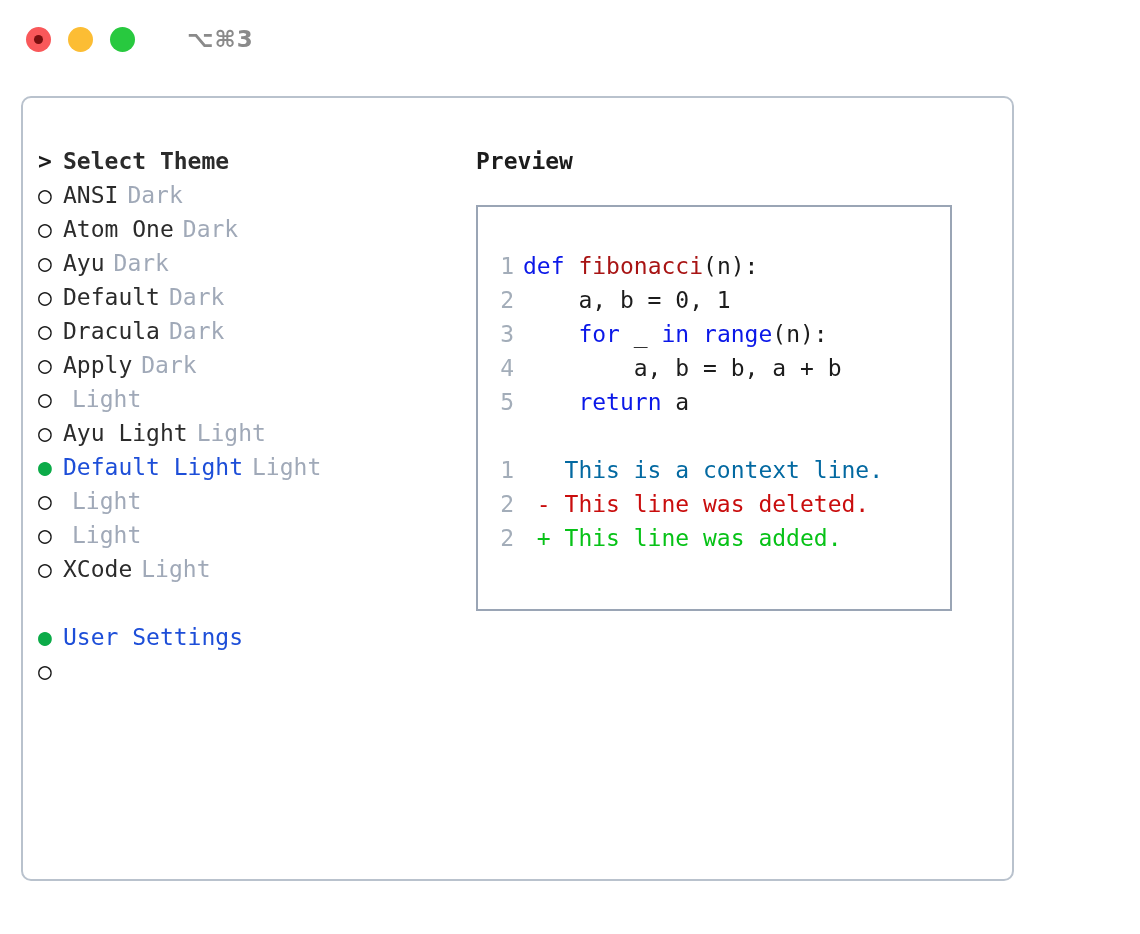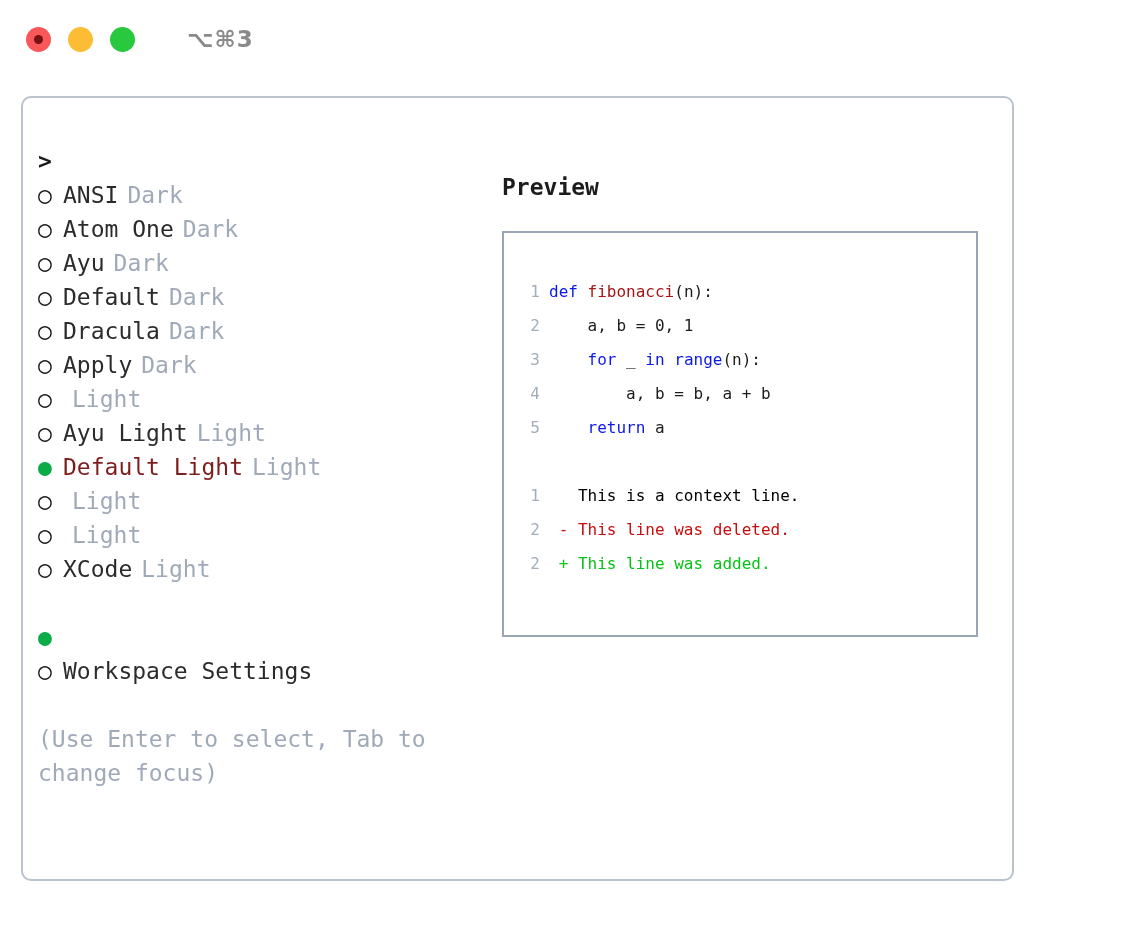--- a/index.html
+++ b/index.html
@@ -54,48 +54,48 @@
   .row {
     display: flex; align-items: baseline;
     font-size: 23px; line-height: 34px;
     white-space: pre; color: #1c1c1c;
   }
   .row .marker { width: 25px; flex: none; }
   .row .marker.caret { font-weight: bold; }
   .row.header { font-weight: bold; }
   .row.subheader .marker { visibility: hidden; }
   .row .label { color: #2b2b2b; }
-  .row.selected .label { color: #7f1d1d; }
+  .row.selected .label { color: #1d4ed8; }
   .row.selected .marker { color: #0bab48; }
   .row .variant { color: #a0a9b8; margin-left: 9px; }
   .spacer { height: 34px; }
   .hint {
     margin-top: 34px;
     font-size: 23px; line-height: 34px;
     color: #a0a9b8; width: 410px;
   }
   
-  .right-col { position: absolute; left: 479px; top: 46px; margin-top: 26px; }
+  .right-col { position: absolute; left: 453px; top: 46px; }
   .preview-title { font-size: 23px; font-weight: bold; color: #1c1c1c; line-height: 34px; }
   .preview-box {
     margin-top: 27px;
     width: 476px; height: 406px;
     border: 2px solid #9aa5b5;
     background: #ffffff;
     padding: 42px 0 0 0;
   }
-  .code { font-size: 16px; line-height: 34px; white-space: pre; }
+  .code { font-size: 23px; line-height: 34px; white-space: pre; }
   .code .ln {
     display: inline-block; width: 36px; text-align: right;
     color: #a3adb9; margin-right: 9px;
   }
   .kw   { color: #0b18e8; }
   .fn   { color: #a81414; }
   .plain{ color: #1c1c1c; }
-  .ctx  { color: #000000; }
+  .ctx  { color: #0369a1; }
   .del  { color: #c90d0d; }
   .add  { color: #07c217; }
   .code .gap { display: block; height: 34px; }
 </style>
 </head>
 <body>
 
 <div class="window">
 
   <div class="titlebar">
@@ -105,45 +105,44 @@
       <div class="light green"></div>
     </div>
     <div class="shortcut">⌥⌘3</div>
   </div>
 
   <div class="panel">
     <div class="panel-inner">
 
       <div class="left-col">
         <div class="row header">
-          <span class="marker caret">&gt;</span>
+          <span class="marker caret">&gt;</span><span class="label">Select Theme</span>
         </div>
         <div id="theme-items">
             <div class="row"><span class="marker">○</span><span class="label">ANSI</span><span class="variant">Dark</span></div>
             <div class="row"><span class="marker">○</span><span class="label">Atom One</span><span class="variant">Dark</span></div>
             <div class="row"><span class="marker">○</span><span class="label">Ayu</span><span class="variant">Dark</span></div>
             <div class="row"><span class="marker">○</span><span class="label">Default</span><span class="variant">Dark</span></div>
             <div class="row"><span class="marker">○</span><span class="label">Dracula</span><span class="variant">Dark</span></div>
             <div class="row"><span class="marker">○</span><span class="label">Apply</span><span class="variant">Dark</span></div>
             <div class="row"><span class="marker">○</span><span class="variant">Light</span></div>
             <div class="row"><span class="marker">○</span><span class="label">Ayu Light</span><span class="variant">Light</span></div>
             <div class="row selected"><span class="marker">●</span><span class="label">Default Light</span><span class="variant">Light</span></div>
             <div class="row"><span class="marker">○</span><span class="variant">Light</span></div>
             <div class="row"><span class="marker">○</span><span class="variant">Light</span></div>
             <div class="row"><span class="marker">○</span><span class="label">XCode</span><span class="variant">Light</span></div>
           </div>
 
         <div class="spacer"></div>
 
         <div id="apply-items">
-            <div class="row selected"><span class="marker">●</span></div>
-            <div class="row"><span class="marker">○</span><span class="label">Workspace Settings</span></div>
+            <div class="row selected"><span class="marker">●</span><span class="label">User Settings</span></div>
+            <div class="row"><span class="marker">○</span></div>
           </div>
 
-        <div class="hint">(Use Enter to select, Tab to change focus)</div>
       </div>
 
       <div class="right-col">
         <div class="preview-title">Preview</div>
         <div class="preview-box">
           <div class="code" id="code-block"><div><span class="ln">1</span><span class="kw">def</span><span class="plain"> </span><span class="fn">fibonacci</span><span class="plain">(n):</span></div><div><span class="ln">2</span><span class="plain">    a, b = 0, 1</span></div><div><span class="ln">3</span><span class="plain">    </span><span class="kw">for</span><span class="plain"> _ </span><span class="kw">in</span><span class="plain"> </span><span class="kw">range</span><span class="plain">(n):</span></div><div><span class="ln">4</span><span class="plain">        a, b = b, a + b</span></div><div><span class="ln">5</span><span class="plain">    </span><span class="kw">return</span><span class="plain"> a</span></div><span class="gap"></span><div><span class="ln">1</span><span class="ctx">   This is a context line.</span></div><div><span class="ln">2</span><span class="del"> - This line was deleted.</span></div><div><span class="ln">2</span><span class="add"> + This line was added.</span></div></div>
         </div>
       </div>
 
     </div>

